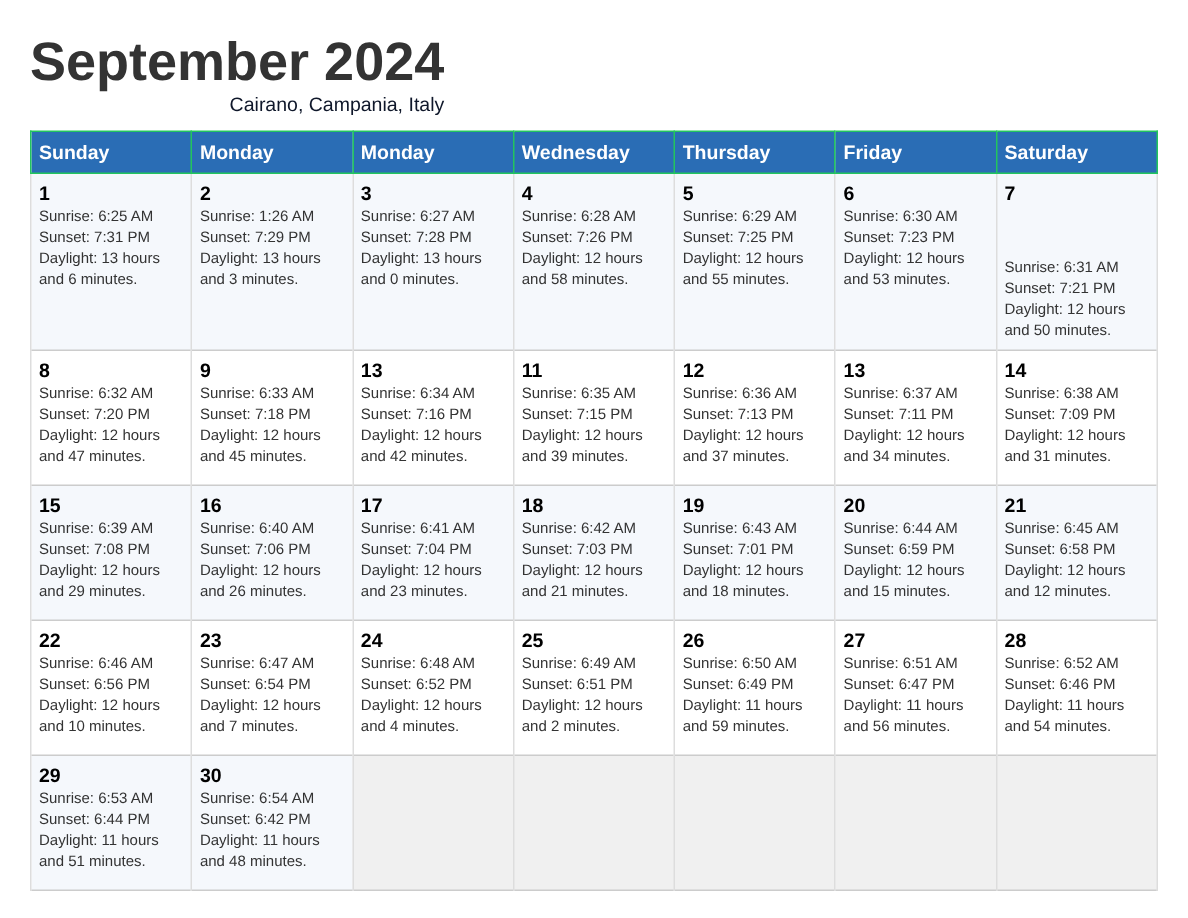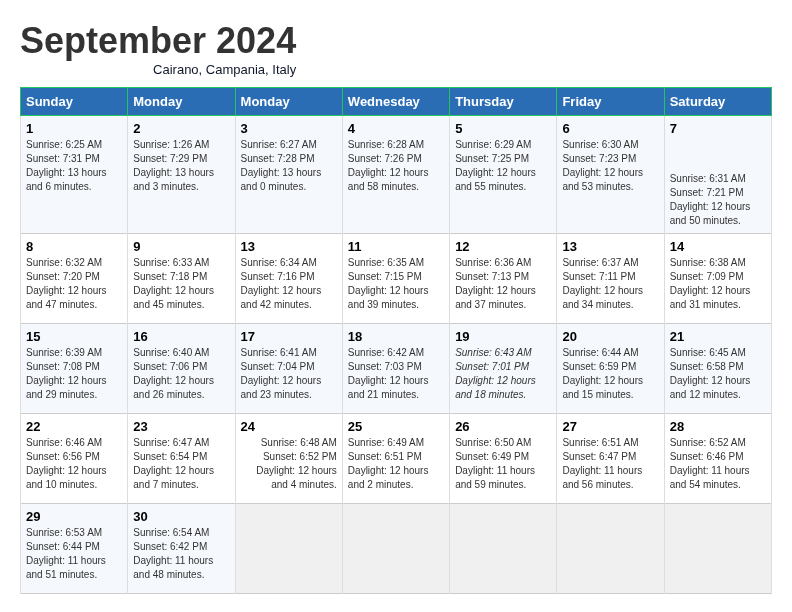--- a/index.html
+++ b/index.html
@@ -237,21 +237,21 @@
         </td>
         <td>
           <span class="day-num">18</span>
           <div class="day-info" style="white-space: pre-line;">Sunrise: 6:42 AM
 Sunset: 7:03 PM
 Daylight: 12 hours
 and 21 minutes.</div>
         </td>
         <td>
           <span class="day-num">19</span>
-          <div class="day-info" style="white-space: pre-line; font-style: italic;">Sunrise: 6:43 AM
+          <div class="day-info" style="white-space: pre-line;">Sunrise: 6:43 AM
 Sunset: 7:01 PM
 Daylight: 12 hours
 and 18 minutes.</div>
         </td>
         <td>
           <span class="day-num">20</span>
           <div class="day-info" style="white-space: pre-line;">Sunrise: 6:44 AM
 Sunset: 6:59 PM
 Daylight: 12 hours
 and 15 minutes.</div>
@@ -274,21 +274,21 @@
         </td>
         <td>
           <span class="day-num">23</span>
           <div class="day-info" style="white-space: pre-line;">Sunrise: 6:47 AM
 Sunset: 6:54 PM
 Daylight: 12 hours
 and 7 minutes.</div>
         </td>
         <td>
           <span class="day-num">24</span>
-          <div class="day-info" style="white-space: pre-line; text-align: right;">Sunrise: 6:48 AM
+          <div class="day-info" style="white-space: pre-line;">Sunrise: 6:48 AM
 Sunset: 6:52 PM
 Daylight: 12 hours
 and 4 minutes.</div>
         </td>
         <td>
           <span class="day-num">25</span>
           <div class="day-info" style="white-space: pre-line;">Sunrise: 6:49 AM
 Sunset: 6:51 PM
 Daylight: 12 hours
 and 2 minutes.</div>

